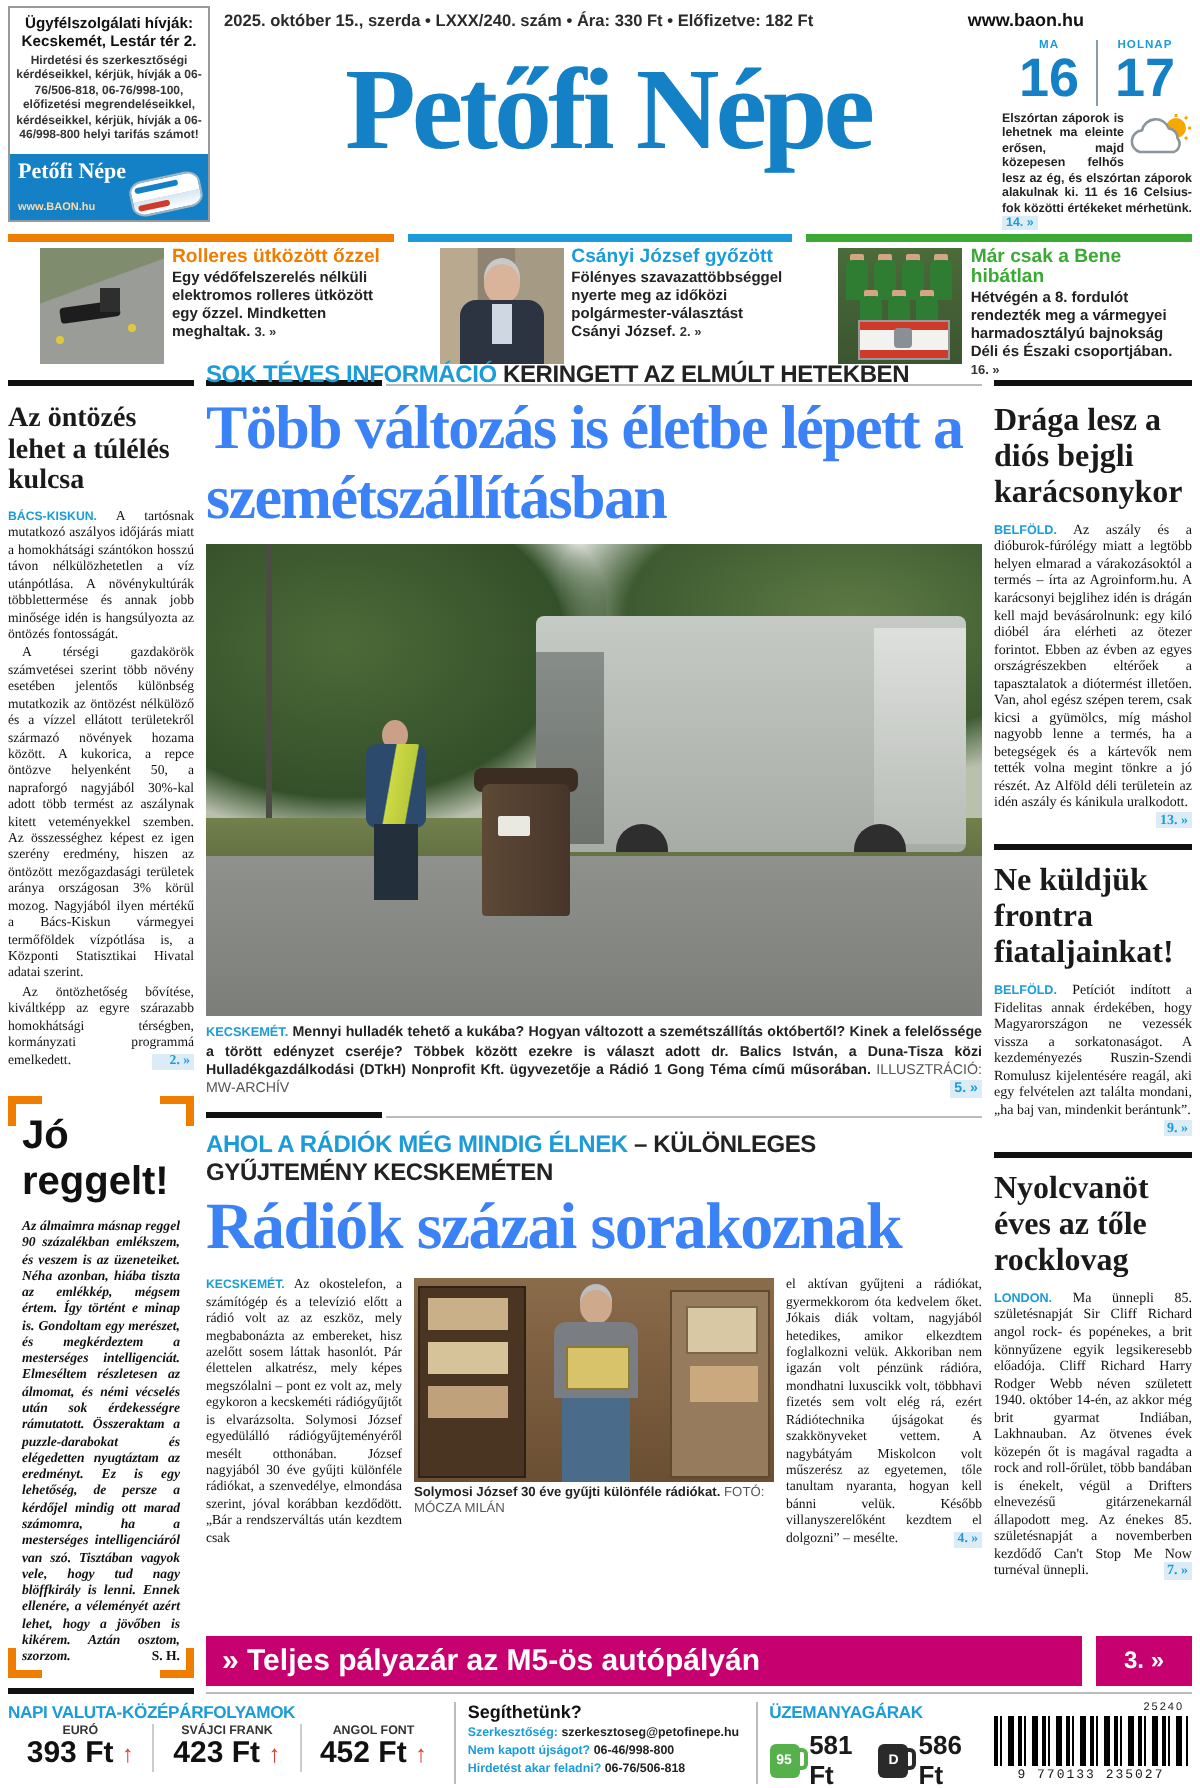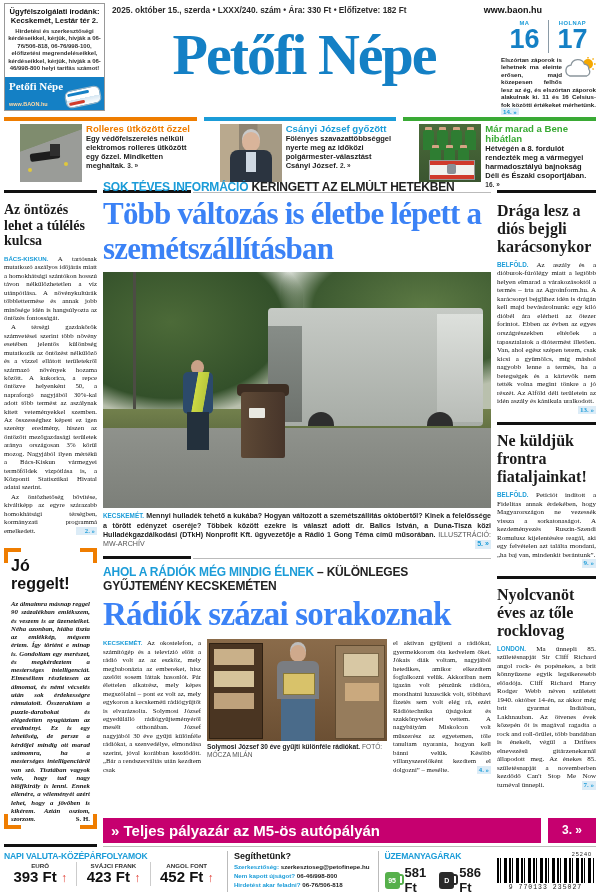--- a/index.html
+++ b/index.html
@@ -56,21 +56,21 @@
   .lc-title{font-family:"Liberation Serif",serif;font-size:14px;font-weight:bold;line-height:1.12;margin:2px 0 6px;}
   .lc-art{font-size:6.8px;line-height:1.24;}
   .lc-art p{margin:0 0 1px;}
   .lc-art p.ind{text-indent:7px;}
   .greet{position:relative;margin-top:12px;padding:9px 7px 5px;overflow:hidden;}
   .cor{position:absolute;width:13px;height:11px;}
   .cor.tl{left:0;top:0;border-left:4px solid #ef7d00;border-top:4px solid #ef7d00;}
   .cor.tr{right:0;top:0;border-right:4px solid #ef7d00;border-top:4px solid #ef7d00;}
   .cor.bl{left:0;bottom:0;border-left:4px solid #ef7d00;border-bottom:4px solid #ef7d00;}
   .cor.br{right:0;bottom:0;border-right:4px solid #ef7d00;border-bottom:4px solid #ef7d00;}
-  .greet-title{font-size:16px;font-weight:bold;margin:0 0 7px;color:#111;}
+  .greet-title{font-size:20px;font-weight:bold;margin:0 0 7px;color:#111;}
   .greet-body{font-size:6.8px;line-height:1.22;font-style:italic;font-weight:bold;}
   .sig{float:right;font-style:normal;}
   
   .kicker{font-size:12px;font-weight:bold;letter-spacing:-.2px;color:#222;}
   .kicker .hl{color:#1b9cd8;}
   .headline{font-family:"Liberation Serif",serif;font-size:31px;font-weight:bold;line-height:1.12;
             letter-spacing:-.8px;margin:3px 0 6px;color:#3b82f6;}
   .caption{margin-top:4px;font-size:7.1px;font-weight:bold;line-height:1.3;text-align:justify;color:#222;}
   .caption .credit{font-weight:normal;color:#555;}
   .cdivrow{position:relative;height:4px;margin:7px 0 5px;}
@@ -162,21 +162,21 @@
   .tz3-flag{left:10px;top:36px;width:44px;height:18px;background:linear-gradient(180deg,#d03a2b 0 22%,#f2f2ee 23% 77%,#d03a2b 78%);border:1px solid #999;}
   .tz3-crest{left:28px;top:40px;width:9px;height:10px;background:#8a8f96;border-radius:2px;}
   .clearfix:after{content:"";display:block;clear:both;}
 </style>
 </head>
 <body>
 
 <div class="page">
 
   <div class="svcbox">
-    <div class="svc-t">Ügyfélszolgálati irodánk:</div>
+    <div class="svc-t">Ügyfélszolgálati hívják:</div>
     <div class="svc-t">Kecskemét, Lestár tér 2.</div>
     <div class="svc-b">Hirdetési és szerkesztőségi kérdéseikkel, kérjük, hívják a 06-76/506-818, 06-76/998-100, előfizetési megrendeléseikkel, kérdéseikkel, kérjük, hívják a 06-46/998-800 helyi tarifás számot!</div>
     <div class="svc-logo">
       <span class="nm">Petőfi Népe</span>
       <span class="st">www.BAON.hu</span>
       <span class="roll"></span>
     </div>
   </div>
 
   <div class="dateline">2025. október 15., szerda • LXXX/240. szám • Ára: 330 Ft • Előfizetve: 182 Ft</div>
@@ -240,21 +240,21 @@
         <div class="abs tz3-p" style="left:18px"></div>
         <div class="abs tz3-p" style="left:32px"></div>
         <div class="abs tz3-p" style="left:46px"></div>
         <div class="abs tz3-p tz3-p2" style="left:11px"></div>
         <div class="abs tz3-p tz3-p2" style="left:25px"></div>
         <div class="abs tz3-p tz3-p2" style="left:39px"></div>
         <div class="abs tz3-flag"></div>
         <div class="abs tz3-crest"></div>
       </div>
       <div class="tz-txt">
-        <div class="tz-title">Már marad a Bene hibátlan</div>
+        <div class="tz-title">Már csak a Bene hibátlan</div>
         <div class="tz-body"><span>Hétvégén a 8. fordulót rendezték meg a vármegyei harmadosztályú bajnokság Déli és Északi csoportjában.</span> <span class="tz-page">16. »</span></div>
       </div>
     </div>
   </div>
 
   <div class="bar" style="left:4px;top:190px;width:93px"></div>
   <div class="bar" style="left:103px;top:190px;width:88px"></div>
   <div class="thin" style="left:193px;top:192px;width:298px"></div>
   <div class="bar" style="left:497px;top:190px;width:99px"></div>
 

